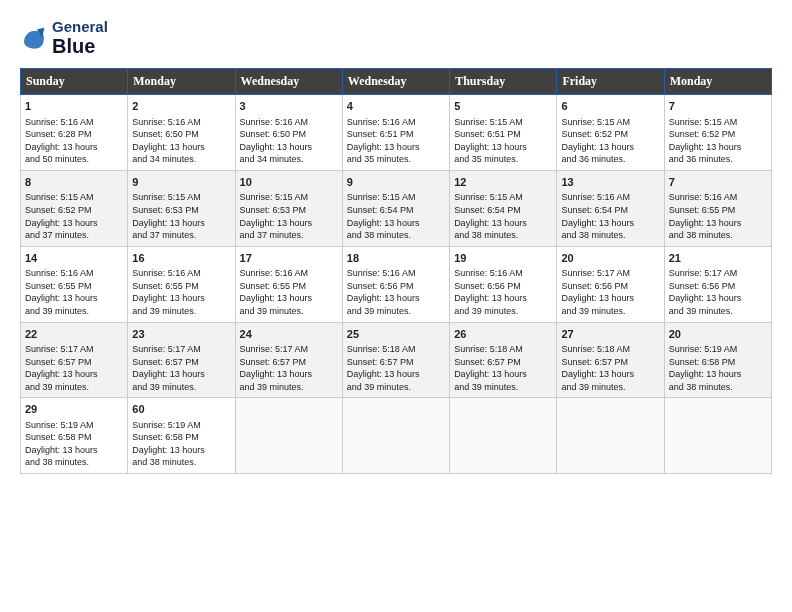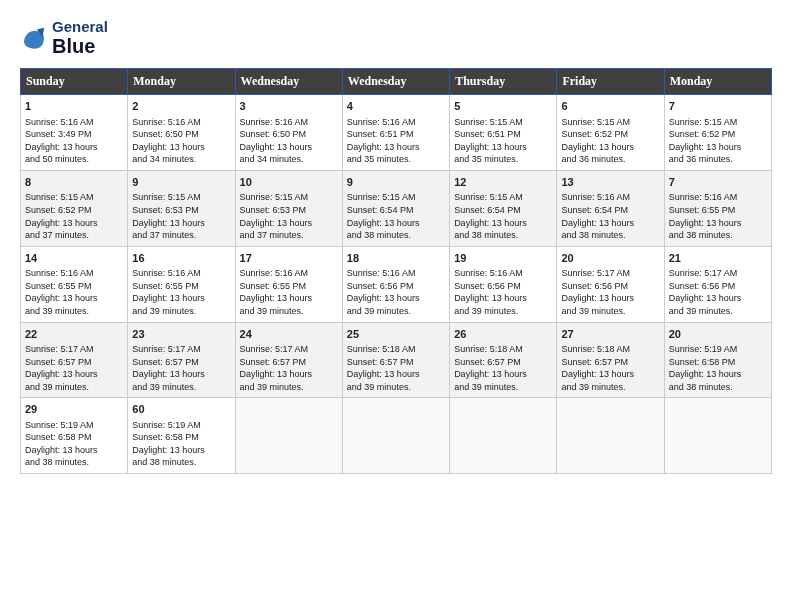--- a/index.html
+++ b/index.html
@@ -109,21 +109,21 @@
           <th>Thursday</th>
           <th>Friday</th>
           <th>Monday</th>
         </tr>
     </thead>
     <tbody id="calendar-body">
     <tr>
           <td>
             <span class="day-num">1</span>
             <div>Sunrise: 5:16 AM</div>
-            <div>Sunset: 3:49 PM</div>
+            <div>Sunset: 6:28 PM</div>
             <div>Daylight: 13 hours</div>
             <div>and 50 minutes.</div>
           </td>
           <td>
             <span class="day-num">2</span>
             <div>Sunrise: 5:16 AM</div>
             <div>Sunset: 6:50 PM</div>
             <div>Daylight: 13 hours</div>
             <div>and 34 minutes.</div>
           </td>

